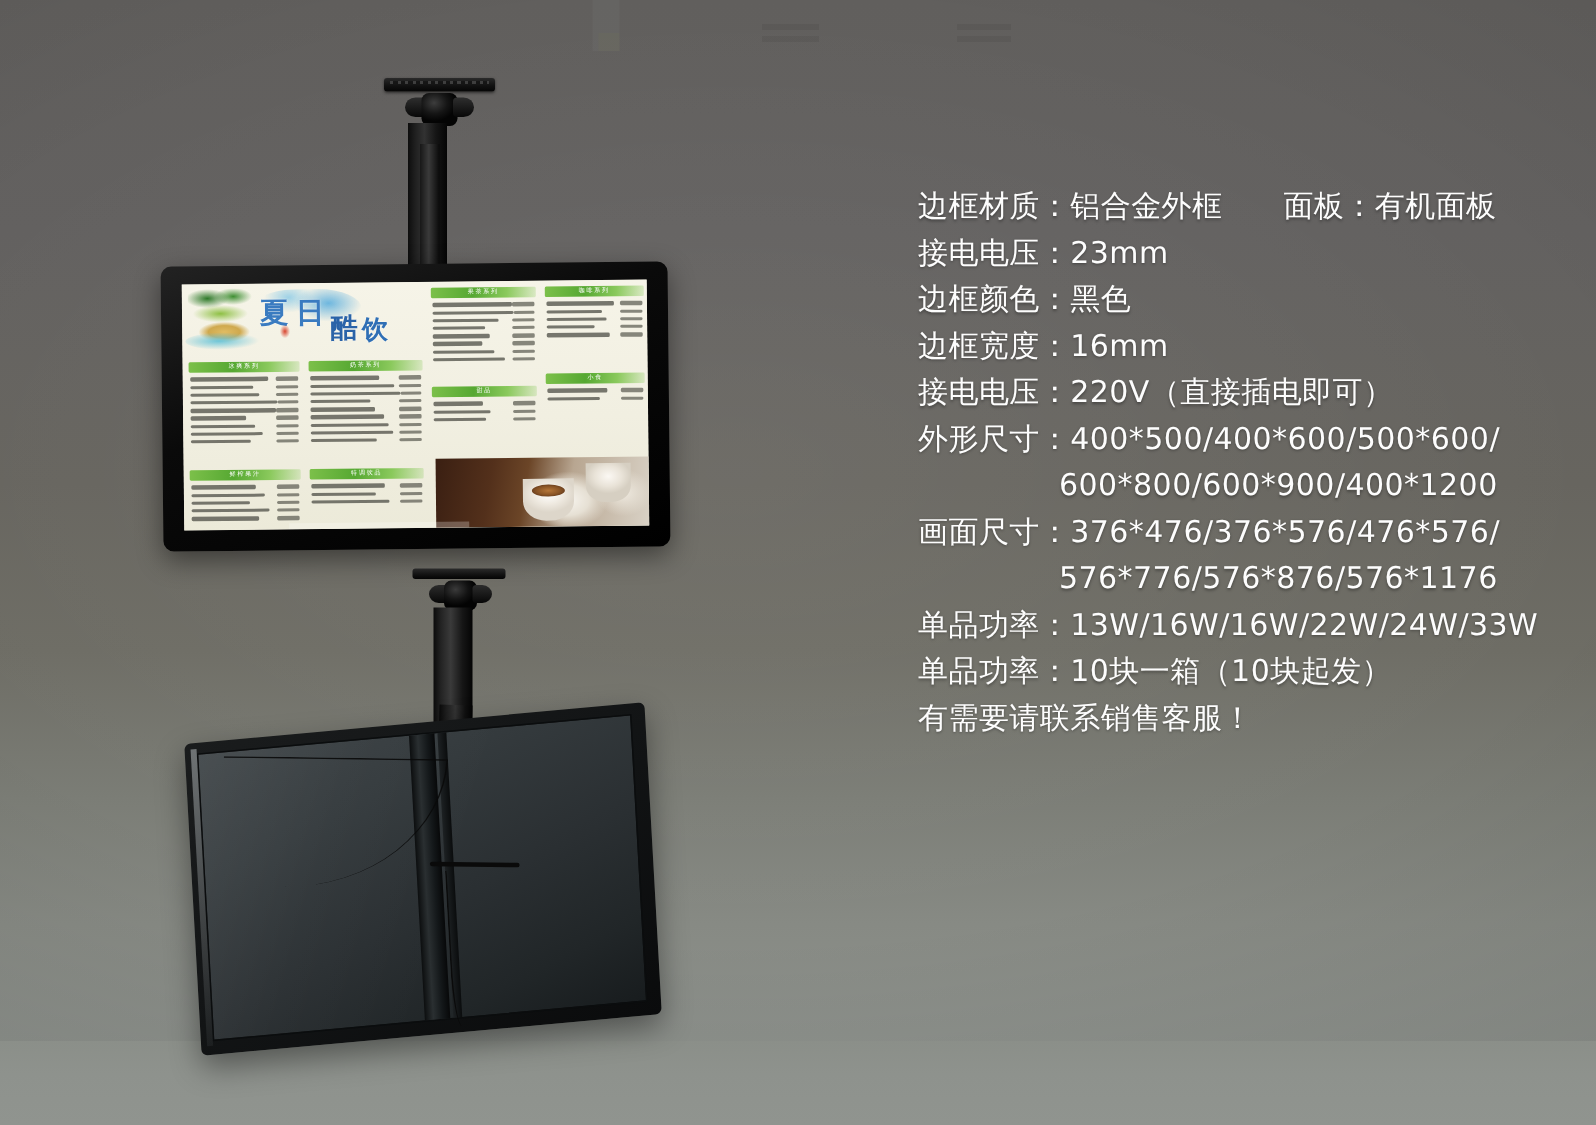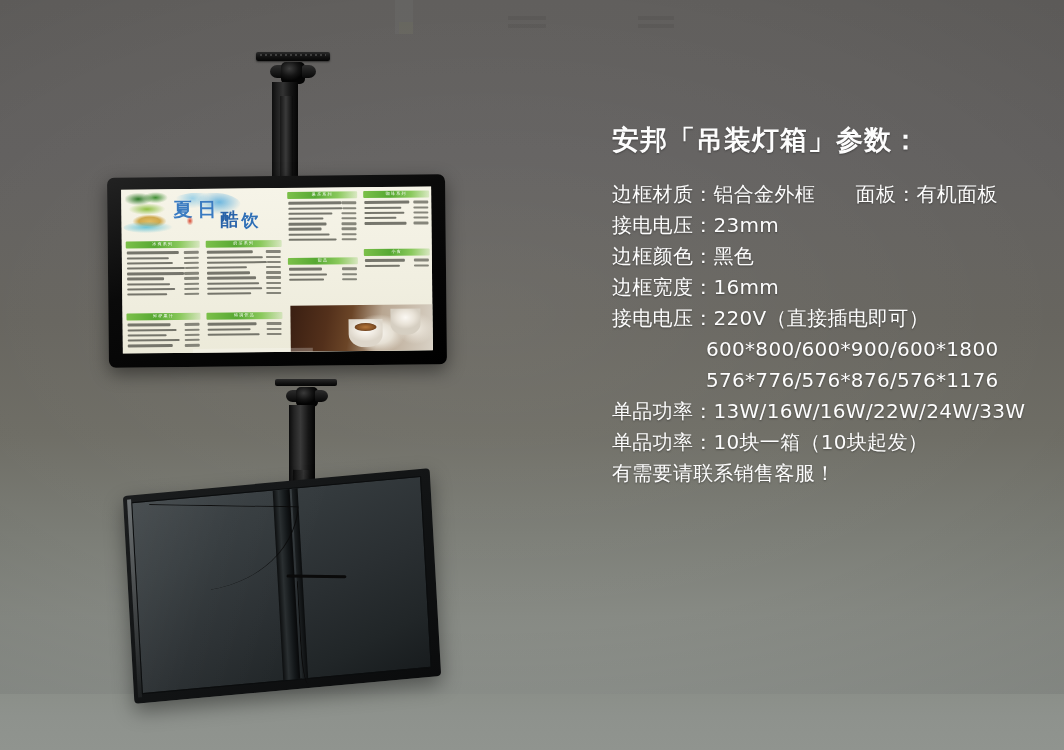--- a/index.html
+++ b/index.html
@@ -589,28 +589,29 @@
       <div class="rear-bracket"></div>
       <div class="rear-bracket2"></div>
       <div class="rear-cable"></div>
       <div class="rear-cable2"></div>
       <div class="rear-cable3"></div>
     </div>
     <div class="rear-edge-hi"></div>
   </div>
 
   <div class="spec">
-    <div class="spec-title">安邦「吊装灯箱」参数：</div>
     <ul class="spec-list" id="spec-list">
         <li class="spec-line">边框材质：铝合金外框　　面板：有机面板</li>
         <li class="spec-line">接电电压：23mm</li>
         <li class="spec-line">边框颜色：黑色</li>
         <li class="spec-line">边框宽度：16mm</li>
         <li class="spec-line">接电电压：220V（直接插电即可）</li>
-        <li class="spec-line indent">600*800/600*900/600*1800</li>
+        <li class="spec-line">外形尺寸：400*500/400*600/500*600/</li>
+        <li class="spec-line indent">600*800/600*900/400*1200</li>
+        <li class="spec-line">画面尺寸：376*476/376*576/476*576/</li>
         <li class="spec-line indent">576*776/576*876/576*1176</li>
         <li class="spec-line">单品功率：13W/16W/16W/22W/24W/33W</li>
         <li class="spec-line">单品功率：10块一箱（10块起发）</li>
         <li class="spec-line">有需要请联系销售客服！</li>
       </ul>
   </div>
 
 </div>
 
 </body></html>

